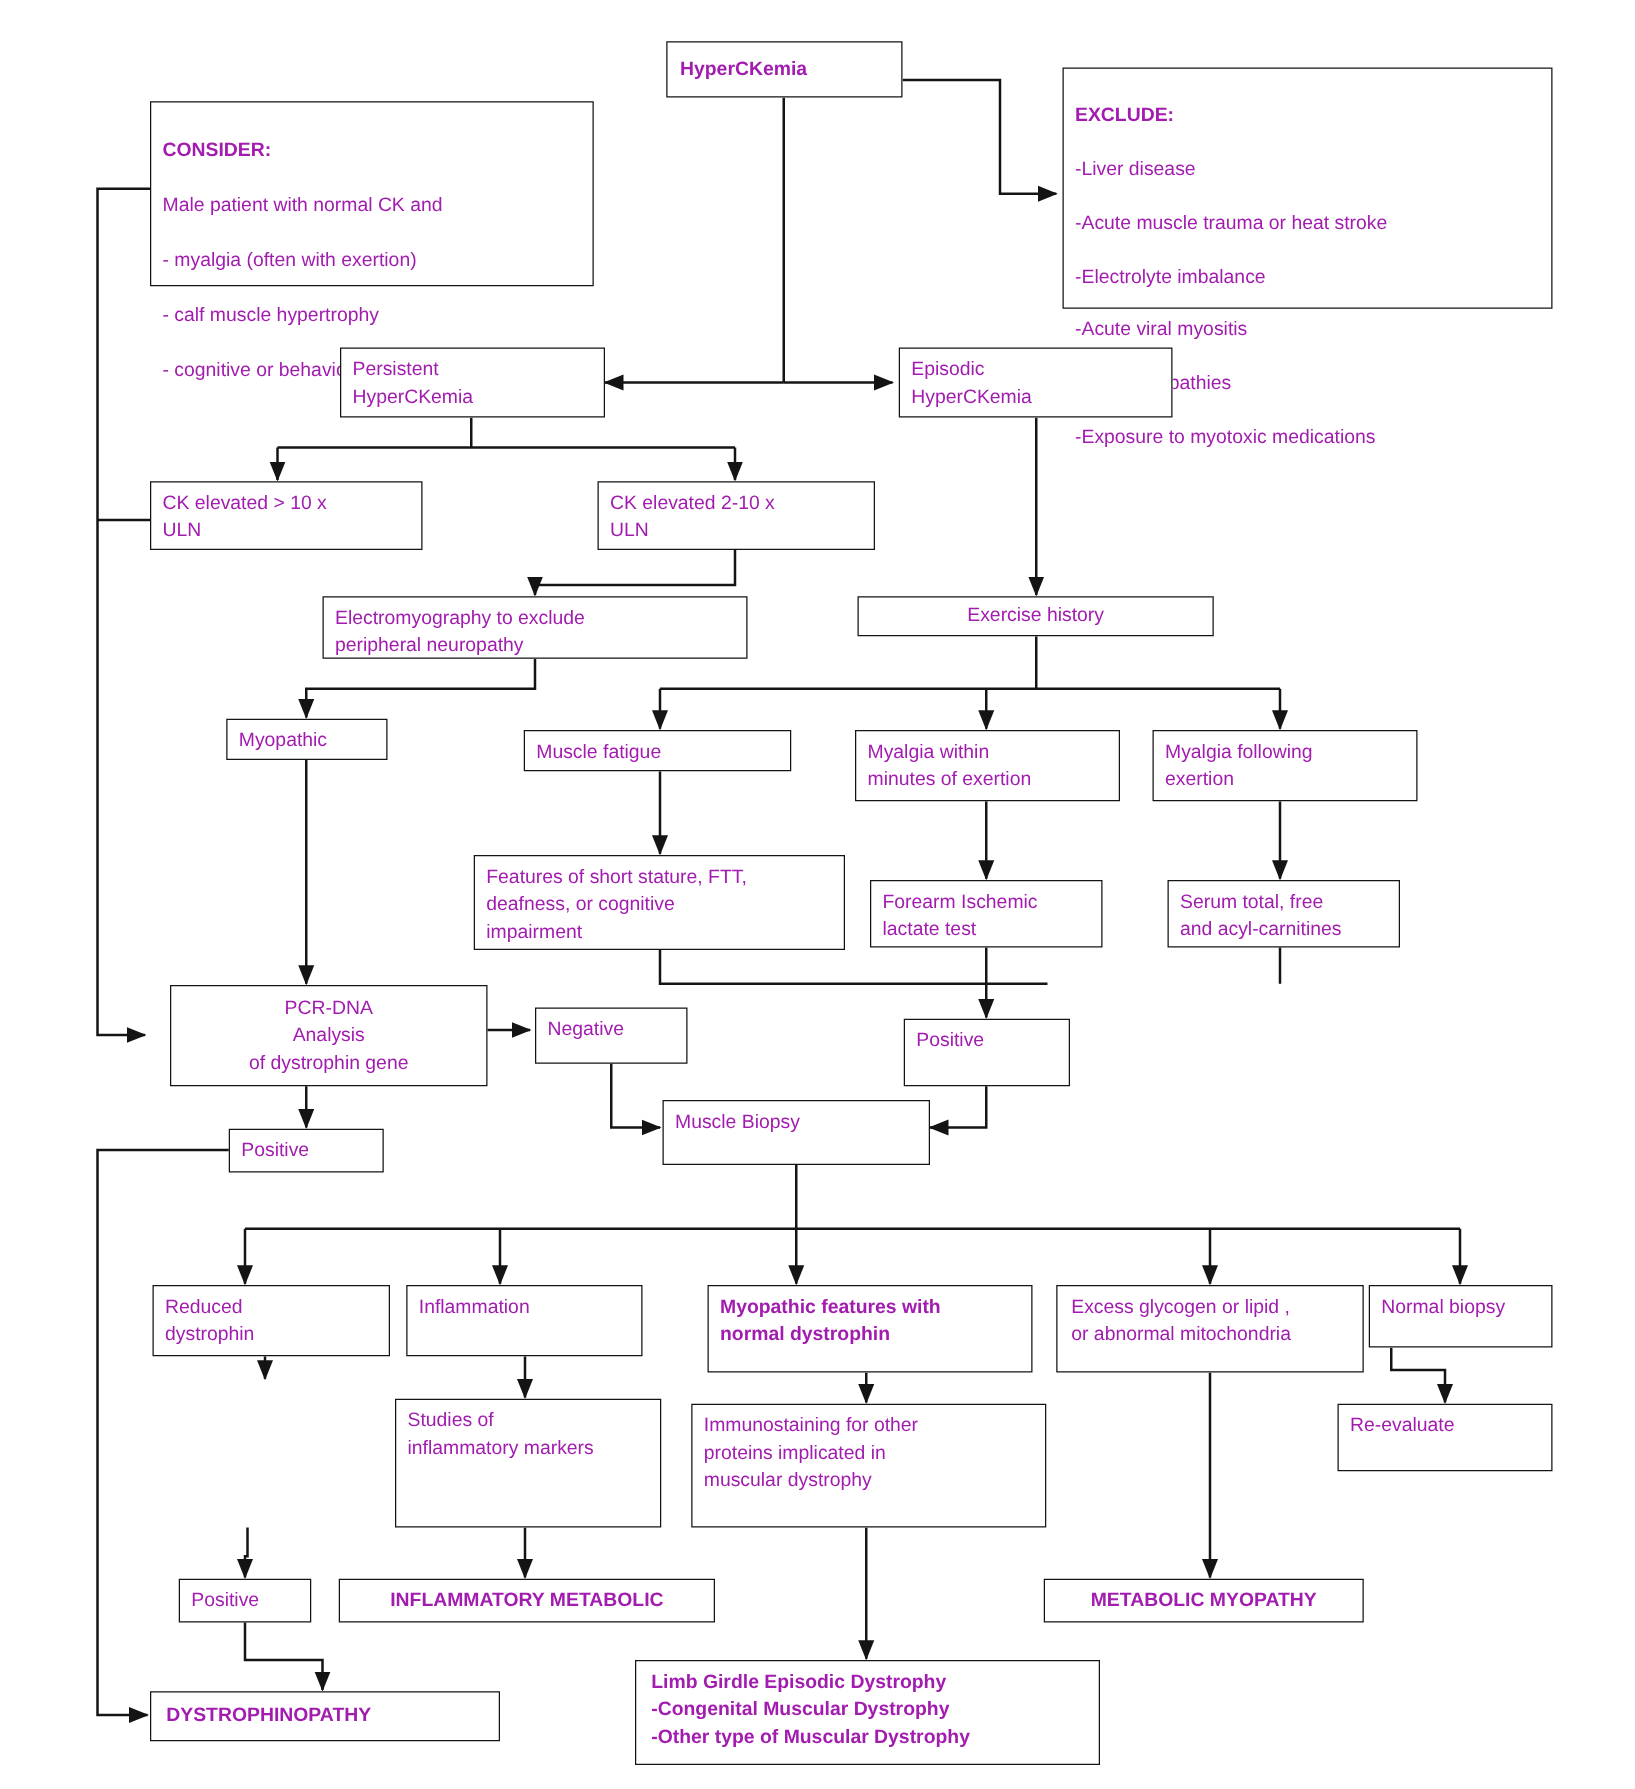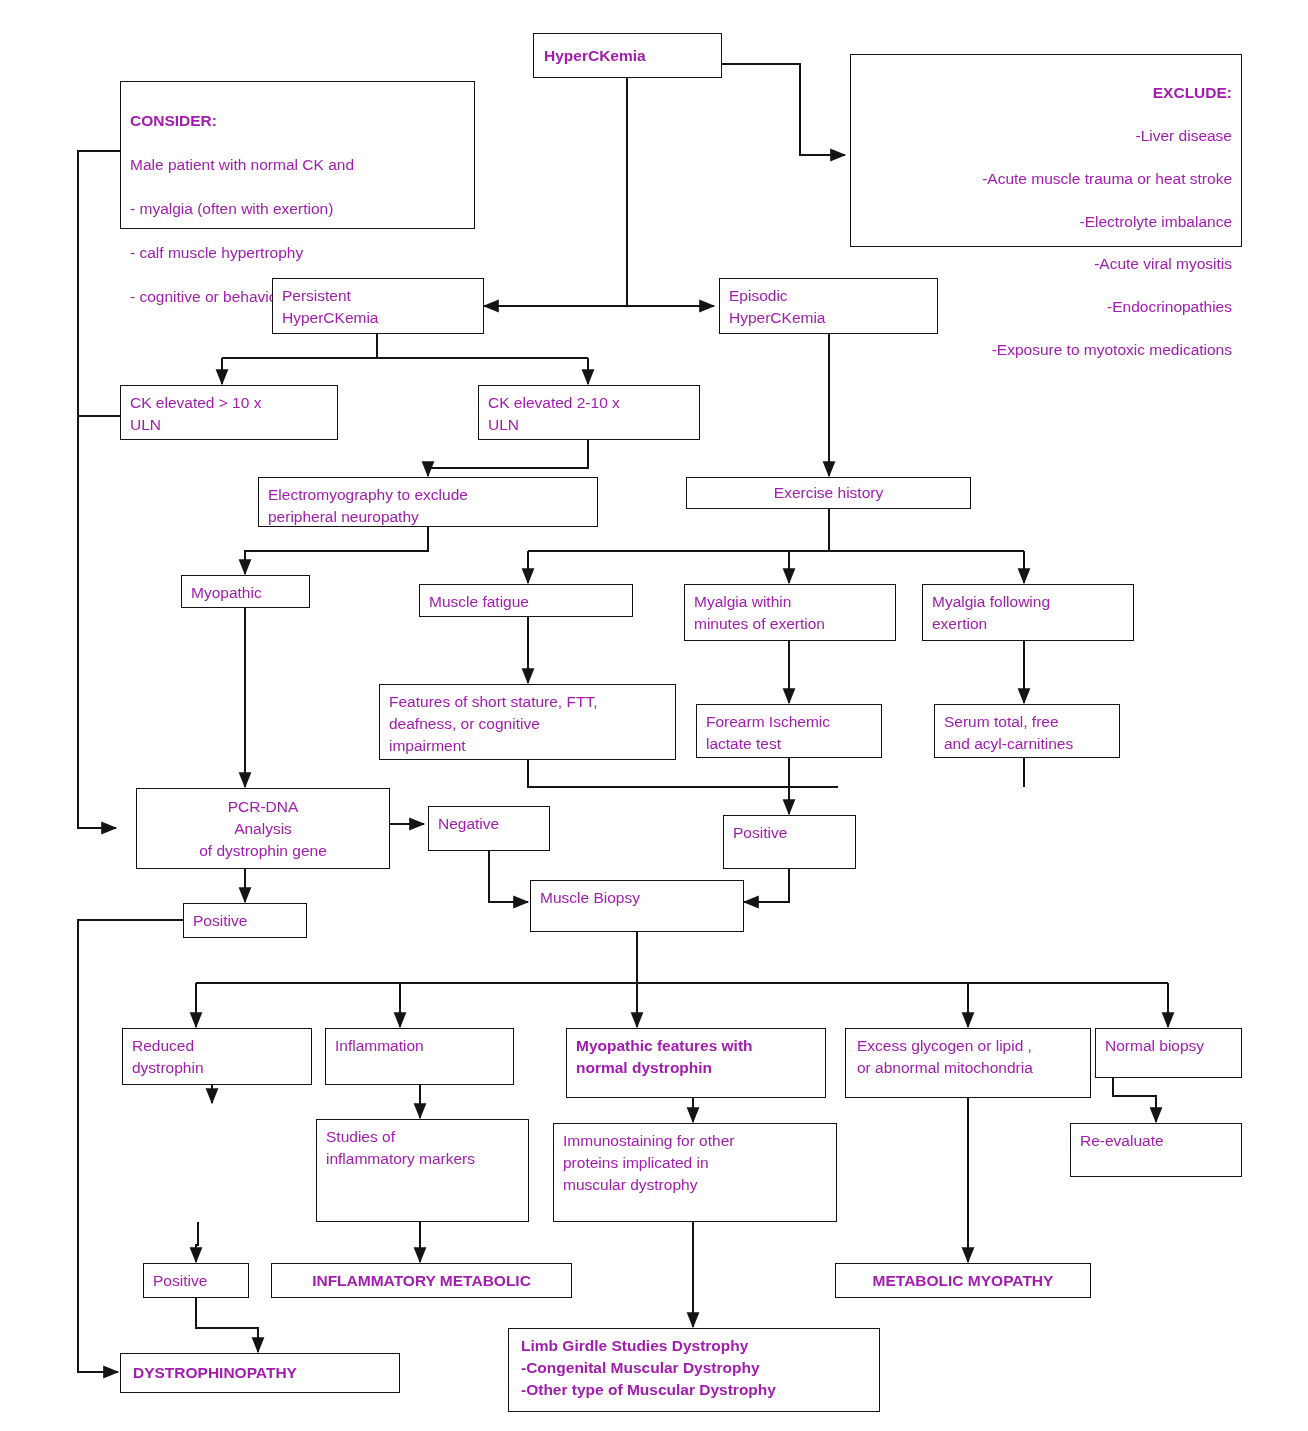--- a/index.html
+++ b/index.html
@@ -122,21 +122,21 @@
   <div class="node center bold" style="left:533px;top:33px;width:189px;height:45px;justify-content:flex-start;padding-left:10px;">HyperCKemia</div>
 
   <div class="node" style="left:120px;top:81px;width:355px;height:148px;">
     <div class="hdr">CONSIDER:</div>
     <div>Male patient with normal CK and</div>
     <div>- myalgia (often with exertion)</div>
     <div>- calf muscle hypertrophy</div>
     <div>- cognitive or behavioral abnormality</div>
   </div>
 
-  <div class="node tight" style="left:850px;top:54px;width:392px;height:193px;text-align:right;">
+  <div class="node tight" style="left:850px;top:54px;width:392px;height:193px;">
     <div class="hdr">EXCLUDE:</div>
     <div>-Liver disease</div>
     <div>-Acute muscle trauma or heat stroke</div>
     <div>-Electrolyte imbalance</div>
     <div>-Acute viral myositis</div>
     <div>-Endocrinopathies</div>
     <div>-Exposure to myotoxic medications</div>
   </div>
 
   <div class="node" style="left:272px;top:278px;width:212px;height:56px;">Persistent
@@ -212,17 +212,17 @@
   <div class="node" style="left:1070px;top:1123px;width:172px;height:54px;">Re-evaluate</div>
 
   <div class="node" style="left:143px;top:1263px;width:106px;height:35px;">Positive</div>
 
   <div class="node center bold" style="left:271px;top:1263px;width:301px;height:35px;">INFLAMMATORY METABOLIC</div>
 
   <div class="node center bold" style="left:835px;top:1263px;width:256px;height:35px;">METABOLIC MYOPATHY</div>
 
   <div class="node midleft bold" style="left:120px;top:1353px;width:280px;height:40px;padding-left:12px;">DYSTROPHINOPATHY</div>
 
-  <div class="node bold" style="left:508px;top:1328px;width:372px;height:84px;padding-left:12px;">Limb Girdle Studies Dystrophy
+  <div class="node bold" style="left:508px;top:1328px;width:372px;height:84px;padding-left:12px;">Limb Girdle Episodic Dystrophy
 -Congenital Muscular Dystrophy
 -Other type of Muscular Dystrophy</div>
 
 </div>
 
 </body></html>

